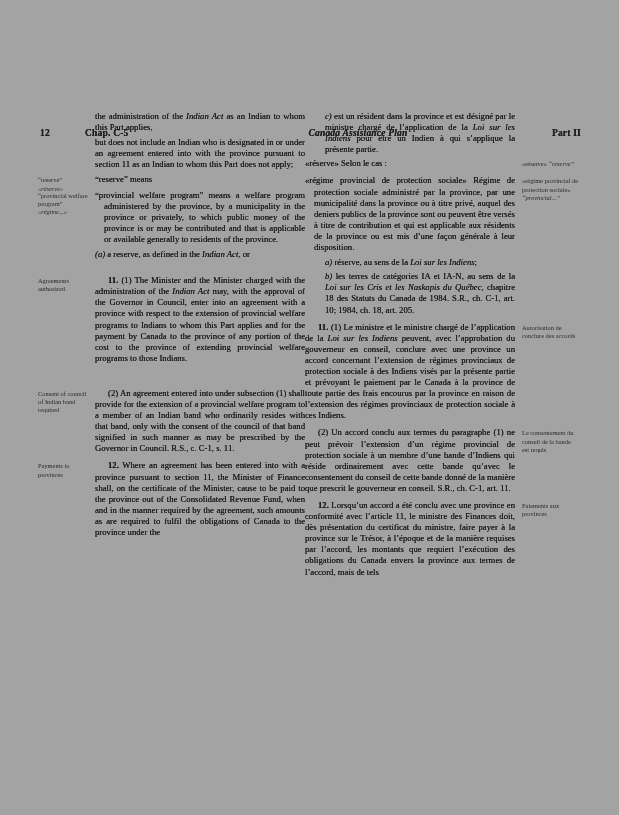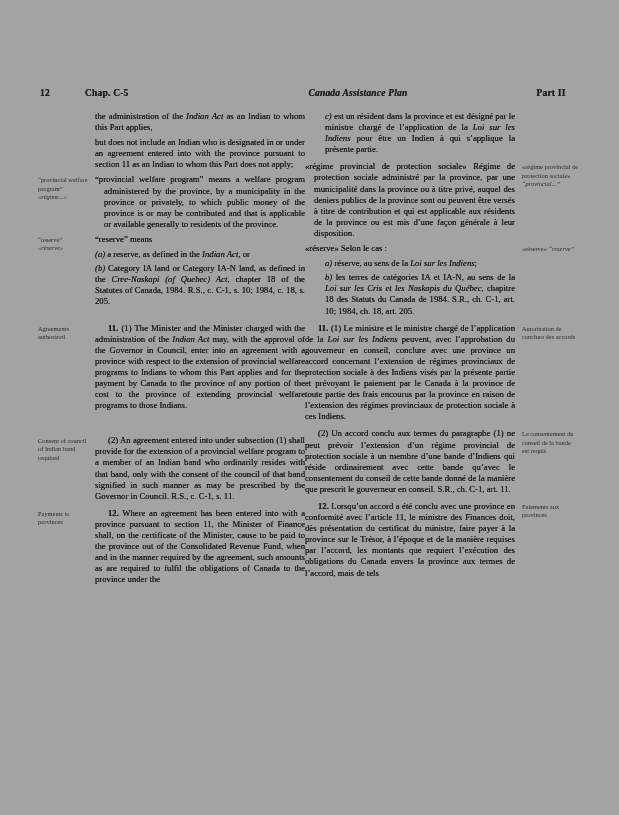--- a/index.html
+++ b/index.html
@@ -14,21 +14,21 @@
   
   .hdr {
     position:absolute; top:88px; left:40px; width:541px;
     display:flex; align-items:baseline;
     font-size:9.5px; font-weight:bold; letter-spacing:.2px;
     text-shadow:0 0 .25px currentColor;
   }
   .hdr .pgnum { width:45px; }
   .hdr .chap  { width:110px; }
   .hdr .title { flex:1; text-align:center; font-style:italic; }
-  .hdr .part  { width:60px; text-align:center; }
+  .hdr .part  { width:60px; text-align:right;margin-top:40px; }
 
   
   .body {
     position:absolute; top:111px; left:95px; width:433px;
     display:flex; 
   }
   .col {
     width:210px; position:relative;
     font-size:8.7px; line-height:11.1px;
     text-align:justify; text-justify:inter-word;
@@ -71,58 +71,57 @@
     <span class="part">Part II</span>
   </div>
 
   <div class="body">
 
     <div class="col col-en">
       <p class="item2">the administration of the <i>Indian Act</i> as an Indian to whom this Part applies,</p>
       <p class="flush1">but does not include an Indian who is designated in or under an agreement entered into with the province pursuant to section 11 as an Indian to whom this Part does not apply;</p>
 
       <div class="pb">
+        <span class="note">“reserve” <i>«réserve»</i></span>
+        <p class="hang">“reserve” means</p>
+      </div>
+
+      <div class="pb">
         <span class="note">“provincial welfare program” <i>«régime...»</i></span>
         <p class="hang">“provincial welfare program” means a welfare program administered by the province, by a municipality in the province or privately, to which public money of the province is or may be contributed and that is applicable or available generally to residents of the province.</p>
       </div>
-
-      <div class="pb">
-        <span class="note">“reserve” <i>«réserve»</i></span>
-        <p class="hang">“reserve” means</p>
-      </div>
       <p class="item"><i>(a)</i> a reserve, as defined in the <i>Indian Act</i>, or</p>
-      <p class="item"><i>(b)</i> Category IA land or Category IA-N land, as defined in the <i>Cree-Naskapi (of Quebec) Act</i>, chapter 18 of the Statutes of Canada, 1984. R.S., c. C-1, s. 10; 1984, c. 18, s. 205.</p>
 
       <div class="pb gap-lg">
         <span class="note">Agreements authorized</span>
         <p class="sec"><b>11.</b> (1) The Minister and the Minister charged with the administration of the <i>Indian Act</i> may, with the approval of the Governor in Council, enter into an agreement with a province with respect to the extension of provincial welfare programs to Indians to whom this Part applies and for the payment by Canada to the province of any portion of the cost to the province of extending provincial welfare programs to those Indians.</p>
       </div>
 
       <div class="pb gap-md">
         <span class="note">Consent of council of Indian band required</span>
         <p class="sec">(2) An agreement entered into under subsection (1) shall provide for the extension of a provincial welfare program to a member of an Indian band who ordinarily resides with that band, only with the consent of the council of that band signified in such manner as may be prescribed by the Governor in Council. R.S., c. C-1, s. 11.</p>
       </div>
 
       <div class="pb gap-sm">
         <span class="note">Payments to provinces</span>
         <p class="sec"><b>12.</b> Where an agreement has been entered into with a province pursuant to section 11, the Minister of Finance shall, on the certificate of the Minister, cause to be paid to the province out of the Consolidated Revenue Fund, when and in the manner required by the agreement, such amounts as are required to fulfil the obligations of Canada to the province under the</p>
       </div>
     </div>
 
     <div class="col col-fr">
       <p class="item"><i>c)</i> est un résident dans la province et est désigné par le ministre chargé de l’application de la <i>Loi sur les Indiens</i> pour être un Indien à qui s’applique la présente partie.</p>
 
+      <div class="pb">
+        <span class="note">«réserve» <i>“reserve”</i></span>
+        <p class="hang">«réserve» Selon le cas :</p>
+      </div>
+
       <div class="pb gap-sm">
         <span class="note">«régime provincial de protection sociale» <i>“provincial...”</i></span>
         <p class="hang">«régime provincial de protection sociale» Régime de protection sociale administré par la province, par une municipalité dans la province ou à titre privé, auquel des deniers publics de la province sont ou peuvent être versés à titre de contribution et qui est applicable aux résidents de la province ou est mis d’une façon générale à leur disposition.</p>
-      </div>
-
-      <div class="pb">
-        <span class="note">«réserve» <i>“reserve”</i></span>
-        <p class="hang">«réserve» Selon le cas :</p>
       </div>
       <p class="item"><i>a)</i> réserve, au sens de la <i>Loi sur les Indiens</i>;</p>
       <p class="item"><i>b)</i> les terres de catégories IA et IA-N, au sens de la <i>Loi sur les Cris et les Naskapis du Québec</i>, chapitre 18 des Statuts du Canada de 1984. S.R., ch. C-1, art. 10; 1984, ch. 18, art. 205.</p>
 
       <div class="pb gap-sm">
         <span class="note">Autorisation de conclure des accords</span>
         <p class="sec"><b>11.</b> (1) Le ministre et le ministre chargé de l’application de la <i>Loi sur les Indiens</i> peuvent, avec l’approbation du gouverneur en conseil, conclure avec une province un accord concernant l’extension de régimes provinciaux de protection sociale à des Indiens visés par la présente partie et prévoyant le paiement par le Canada à la province de toute partie des frais encourus par la province en raison de l’extension des régimes provinciaux de protection sociale à ces Indiens.</p>
       </div>
 
       <div class="pb gap-sm">

